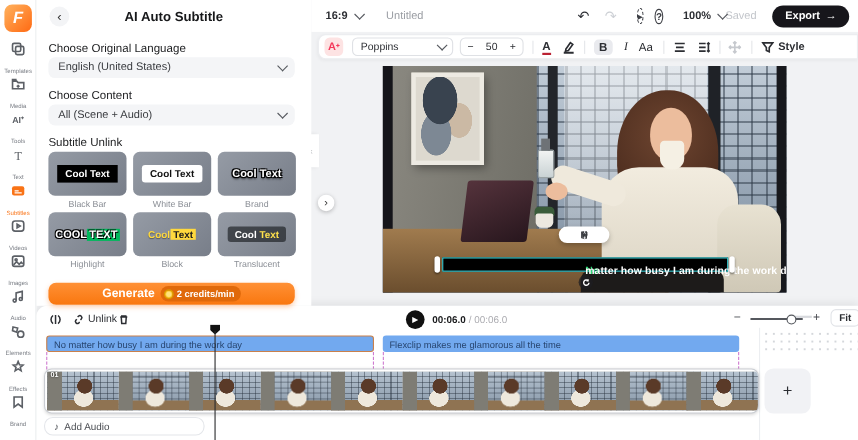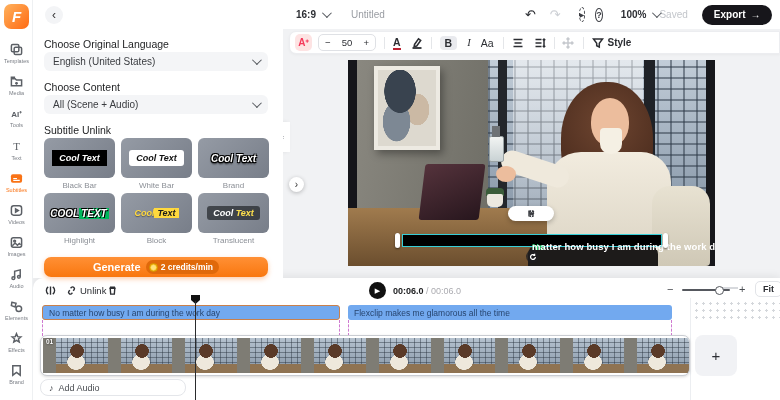--- a/index.html
+++ b/index.html
@@ -7,42 +7,42 @@
     font-family:"Liberation Sans", sans-serif; }
   .app { position:relative; width:780px; height:400px; background:#f1f2f4; }
 
   
   .rail { position:absolute; left:0; top:0; width:33px; height:400px; background:#fff;
     border-right:1px solid #eef0f2; z-index:30; }
   .logo { position:absolute; left:4px; top:4px; width:25px; height:25px; border-radius:7px;
     background:linear-gradient(135deg,#ffb25e,#ff6a13); color:#fff; font-weight:bold;
     font-size:15px; display:flex; align-items:center; justify-content:center; font-style:italic;}
   .railitem { position:absolute; left:0; width:33px; height:30px; display:flex; flex-direction:column;
-    align-items:center; justify-content:center; color:#5c6066; cursor:pointer; }
+    align-items:center; justify-content:space-between; color:#5c6066; cursor:pointer; }
   .railitem .ric { width:13px; height:13px; display:flex; align-items:center; justify-content:center; }
   .railitem .rlb { font-size:5.5px; margin-top:2px; color:#7a7e85; white-space:nowrap; }
   .railitem.active .rlb { color:#f97316; }
   .ric svg { width:13px; height:13px; stroke:#5c6066; fill:none; stroke-width:1.6; }
   .railitem.active .ric svg { stroke:#f97316; fill:#f97316; }
 
   
   .panel { position:absolute; left:33px; top:0; width:250px; height:278px; background:#fff; z-index:20; }
   .panel-head { position:absolute; left:0; top:0; width:250px; height:30px; display:flex; align-items:center; }
   .backbtn { position:absolute; left:12px; top:6px; width:18px; height:18px; border-radius:50%;
     background:#f3f4f6; display:flex; align-items:center; justify-content:center; font-size:12px; color:#333; cursor:pointer;}
   .panel-title { width:100%; text-align:center; font-size:12px; font-weight:bold; color:#17181a; }
   .plabel { position:absolute; left:11px; font-size:10.5px; font-weight:normal; color:#1d1e20; }
   .pselect { position:absolute; left:11px; width:224px; height:19px; background:#f4f5f7; border-radius:6px;
     display:flex; align-items:center; padding:0 9px; font-size:10px; color:#3a3c40; cursor:pointer; }
   .chev { width:7px; height:7px; border-right:1.4px solid #55585e; border-bottom:1.4px solid #55585e;
     transform:rotate(45deg) translateY(-2px); margin-left:auto; }
   .stylecard { position:absolute; width:71px; height:40px; border-radius:6px; cursor:pointer;
     background:linear-gradient(135deg,#959ba5,#787e89); display:flex; align-items:center; justify-content:center; }
   .stylename { position:absolute; width:71px; text-align:center; font-size:8px; color:#8b8f96; }
-  .samp { font-size:9px; font-weight:bold; white-space:nowrap;font-style:italic; }
+  .samp { font-size:9px; font-weight:bold; white-space:nowrap; }
   .samp-blackbar { background:#000; color:#fff; padding:3px 7px; }
   .samp-whitebar { background:#fff; color:#111; padding:3px 7px; border-radius:3px; }
   .samp-border { color:#fff; text-shadow:-1px -1px 0 #000, 1px -1px 0 #000, -1px 1px 0 #000, 1px 1px 0 #000, 0 2px 2px #000; font-size:10px;}
   .samp-hl-a { color:#fff; text-shadow:-1px -1px 0 #000,1px -1px 0 #000,-1px 1px 0 #000,1px 1px 0 #000; font-size:10px;}
   .samp-hl-b { color:#fff; background:#00b85c; padding:0 2px; text-shadow:-1px -1px 0 #000,1px 1px 0 #000; font-size:10px;}
   .samp-bk-a { color:#ffd93d; text-shadow:0 1px 1px rgba(0,0,0,.4); }
   .samp-bk-b { color:#1a1a1a; background:#ffd93d; padding:0 3px; }
   .samp-tr { background:rgba(20,22,26,.62); border-radius:3px; padding:2px 6px; }
   .samp-tr .a { color:#fff; } .samp-tr .b { color:#ffe14d; }
   .stylenext { position:absolute; left:256px; top:177px; width:15px; height:15px; border-radius:50%;
@@ -254,20 +254,21 @@
             <path d="M3 2 h8 v10 l-4-3 -4 3 z"></path>
           </svg>
         </span>
       <span class="rlb">Brand</span>
     </div>
   </div>
 
   <div class="panel">
     <div class="panel-head">
       <div class="backbtn">‹</div>
+      <div class="panel-title">AI Auto Subtitle</div>
     </div>
     <div class="plabel" style="top:38px">Choose Original Language</div>
     <div class="pselect" style="top:52px">
       <span>English (United States)</span>
       <span class="chev"></span>
     </div>
     <div class="plabel" style="top:81px">Choose Content</div>
     <div class="pselect" style="top:95px">
       <span>All (Scene + Audio)</span>
       <span class="chev"></span>
@@ -333,20 +334,24 @@
     <div class="exportbtn">
       <span>Export</span>
       <span>→</span>
     </div>
     <div class="vdiv"></div>
 
   </div>
 
   <div class="formatbar">
     <div class="aibtn"><span>A</span>⁺</div>
+    <div class="fontsel">
+      <span>Poppins</span>
+      <span class="chev"></span>
+    </div>
     <div class="sizesel">
       <span>−</span>
       <span>50</span>
       <span>+</span>
     </div>
     <div class="vdiv" style="margin:0 4px 0 8px"></div>
     <div class="fmtbtn fmtA" style="margin-left:4px">A</div>
     <div class="fmtbtn">
       <svg viewBox="0 0 12 12">
           <path d="M3.5 7.5 L7.5 1.8 l2.2 1.6 -4 5.6 -2.6.6 z"></path>

